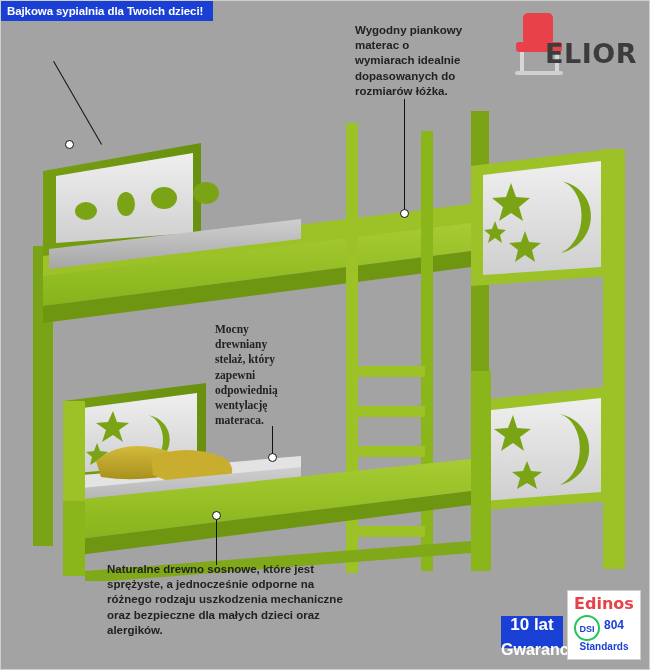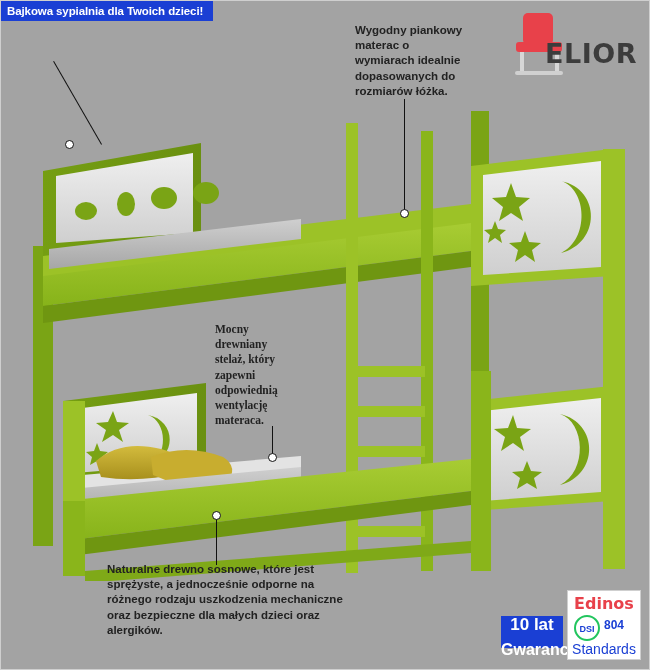--- a/index.html
+++ b/index.html
@@ -176,22 +176,22 @@
   .badge-edinos .e-num {
     position: absolute;
     left: 36px; top: 27px;
     font-size: 12px;
     font-weight: bold;
     color: #1a3fd4;
   }
   .badge-edinos .e-std {
     position: absolute;
     left: 0; right: 0; top: 50px;
-    font-size: 14px;
-    font-weight: normal;
+    font-size: 10px;
+    font-weight: bold;
     color: #1a3fd4;
   }
 </style>
 </head>
 <body>
 
 <div id="page">
 
   <div class="banner">Bajkowa sypialnia dla Twoich dzieci!</div>
 

